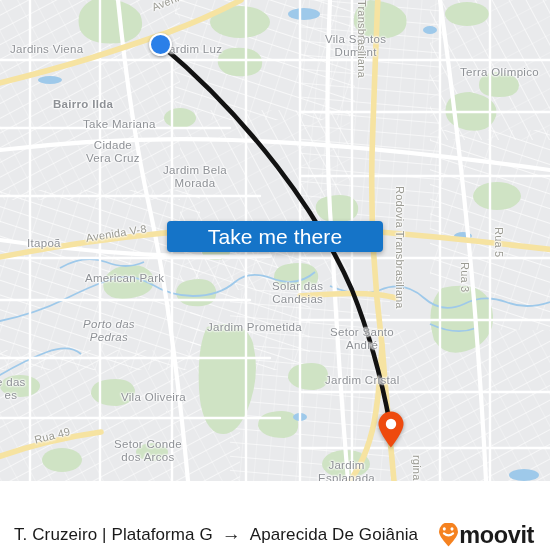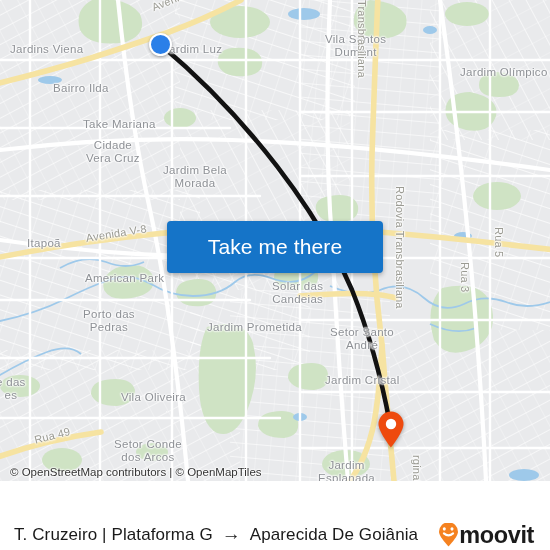--- a/index.html
+++ b/index.html
@@ -97,21 +97,21 @@
     z-index: 6;
     filter: drop-shadow(0 1px 2px rgba(0,0,0,.35));
   }
 
   
   .cta-button {
     position: absolute;
     left: 167px;
     top: 221px;
     width: 216px;
-    height: 52px;
+    height: 31px;
     background: #1574c8;
     color: #ffffff;
     border: none;
     border-radius: 4px;
     font-family: "Liberation Sans", sans-serif;
     font-size: 21px;
     letter-spacing: .1px;
     cursor: pointer;
     box-shadow: 0 2px 5px rgba(0,0,0,.30);
     z-index: 8;
@@ -330,32 +330,32 @@
         </g>
 
         <path class="route-line" d="M161 45 C 250 120, 318 212, 352 290 C 372 340, 384 392, 390 424"></path>
       </svg>
 
       <div id="map-labels">
           <div class="lbl" style="left: 10px; top: 43px;">Jardins Viena</div>
           <div class="lbl" style="left: 163px; top: 43px;">Jardim Luz</div>
           <div class="lbl" style="left: 325px; top: 33px;">Vila Santos
 Dumont</div>
-          <div class="lbl" style="left: 460px; top: 66px;">Jardim Olímpico</div>
-          <div class="lbl" style="left: 53px; top: 82px;">Bairro Ilda</div>
+          <div class="lbl" style="left: 460px; top: 66px;">Terra Olímpico</div>
+          <div class="lbl" style="left: 53px; top: 98px; font-weight: bold;">Bairro Ilda</div>
           <div class="lbl" style="left: 83px; top: 118px;">Take Mariana</div>
           <div class="lbl" style="left: 86px; top: 139px;">Cidade
 Vera Cruz</div>
           <div class="lbl" style="left: 163px; top: 164px;">Jardim Bela
 Morada</div>
           <div class="lbl" style="left: 27px; top: 237px;">Itapoã</div>
           <div class="lbl" style="left: 85px; top: 272px;">American Park</div>
           <div class="lbl" style="left: 272px; top: 280px;">Solar das
 Candeias</div>
-          <div class="lbl" style="left: 83px; top: 308px;">Porto das
+          <div class="lbl" style="left: 83px; top: 318px; font-style: italic;">Porto das
 Pedras</div>
           <div class="lbl" style="left: 207px; top: 321px;">Jardim Prometida</div>
           <div class="lbl" style="left: 330px; top: 326px;">Setor Santo
 André</div>
           <div class="lbl" style="left: 325px; top: 374px;">Jardim Cristal</div>
           <div class="lbl" style="left: 121px; top: 391px;">Vila Oliveira</div>
           <div class="lbl" style="left: 318px; top: 419px; margin-top: 40px;">Jardim
 Esplanada</div>
           <div class="lbl" style="left: 114px; top: 438px;">Setor Conde
 dos Arcos</div>
@@ -372,21 +372,20 @@
         </div>
 
       <div class="origin-marker"></div>
 
       <svg class="dest-pin" viewBox="0 0 28 38">
         <path d="M14 37.5 C14 37.5 26.5 22 26.5 14 A12.5 12.5 0 1 0 1.5 14 C1.5 22 14 37.5 14 37.5 Z" fill="#ee4a0e"></path>
         <circle cx="14" cy="14" r="5.2" fill="#ffffff"></circle>
       </svg>
     </div>
 
-    <div class="attribution">© OpenStreetMap contributors | © OpenMapTiles</div>
 
     <button class="cta-button">Take me there</button>
   </div>
 
   <div class="footer">
     <div class="footer-route">
       <span class="route-endpoint">T. Cruzeiro | Plataforma G</span>
       <span class="route-arrow">→</span>
       <span class="route-endpoint">Aparecida De Goiânia</span>
     </div>

